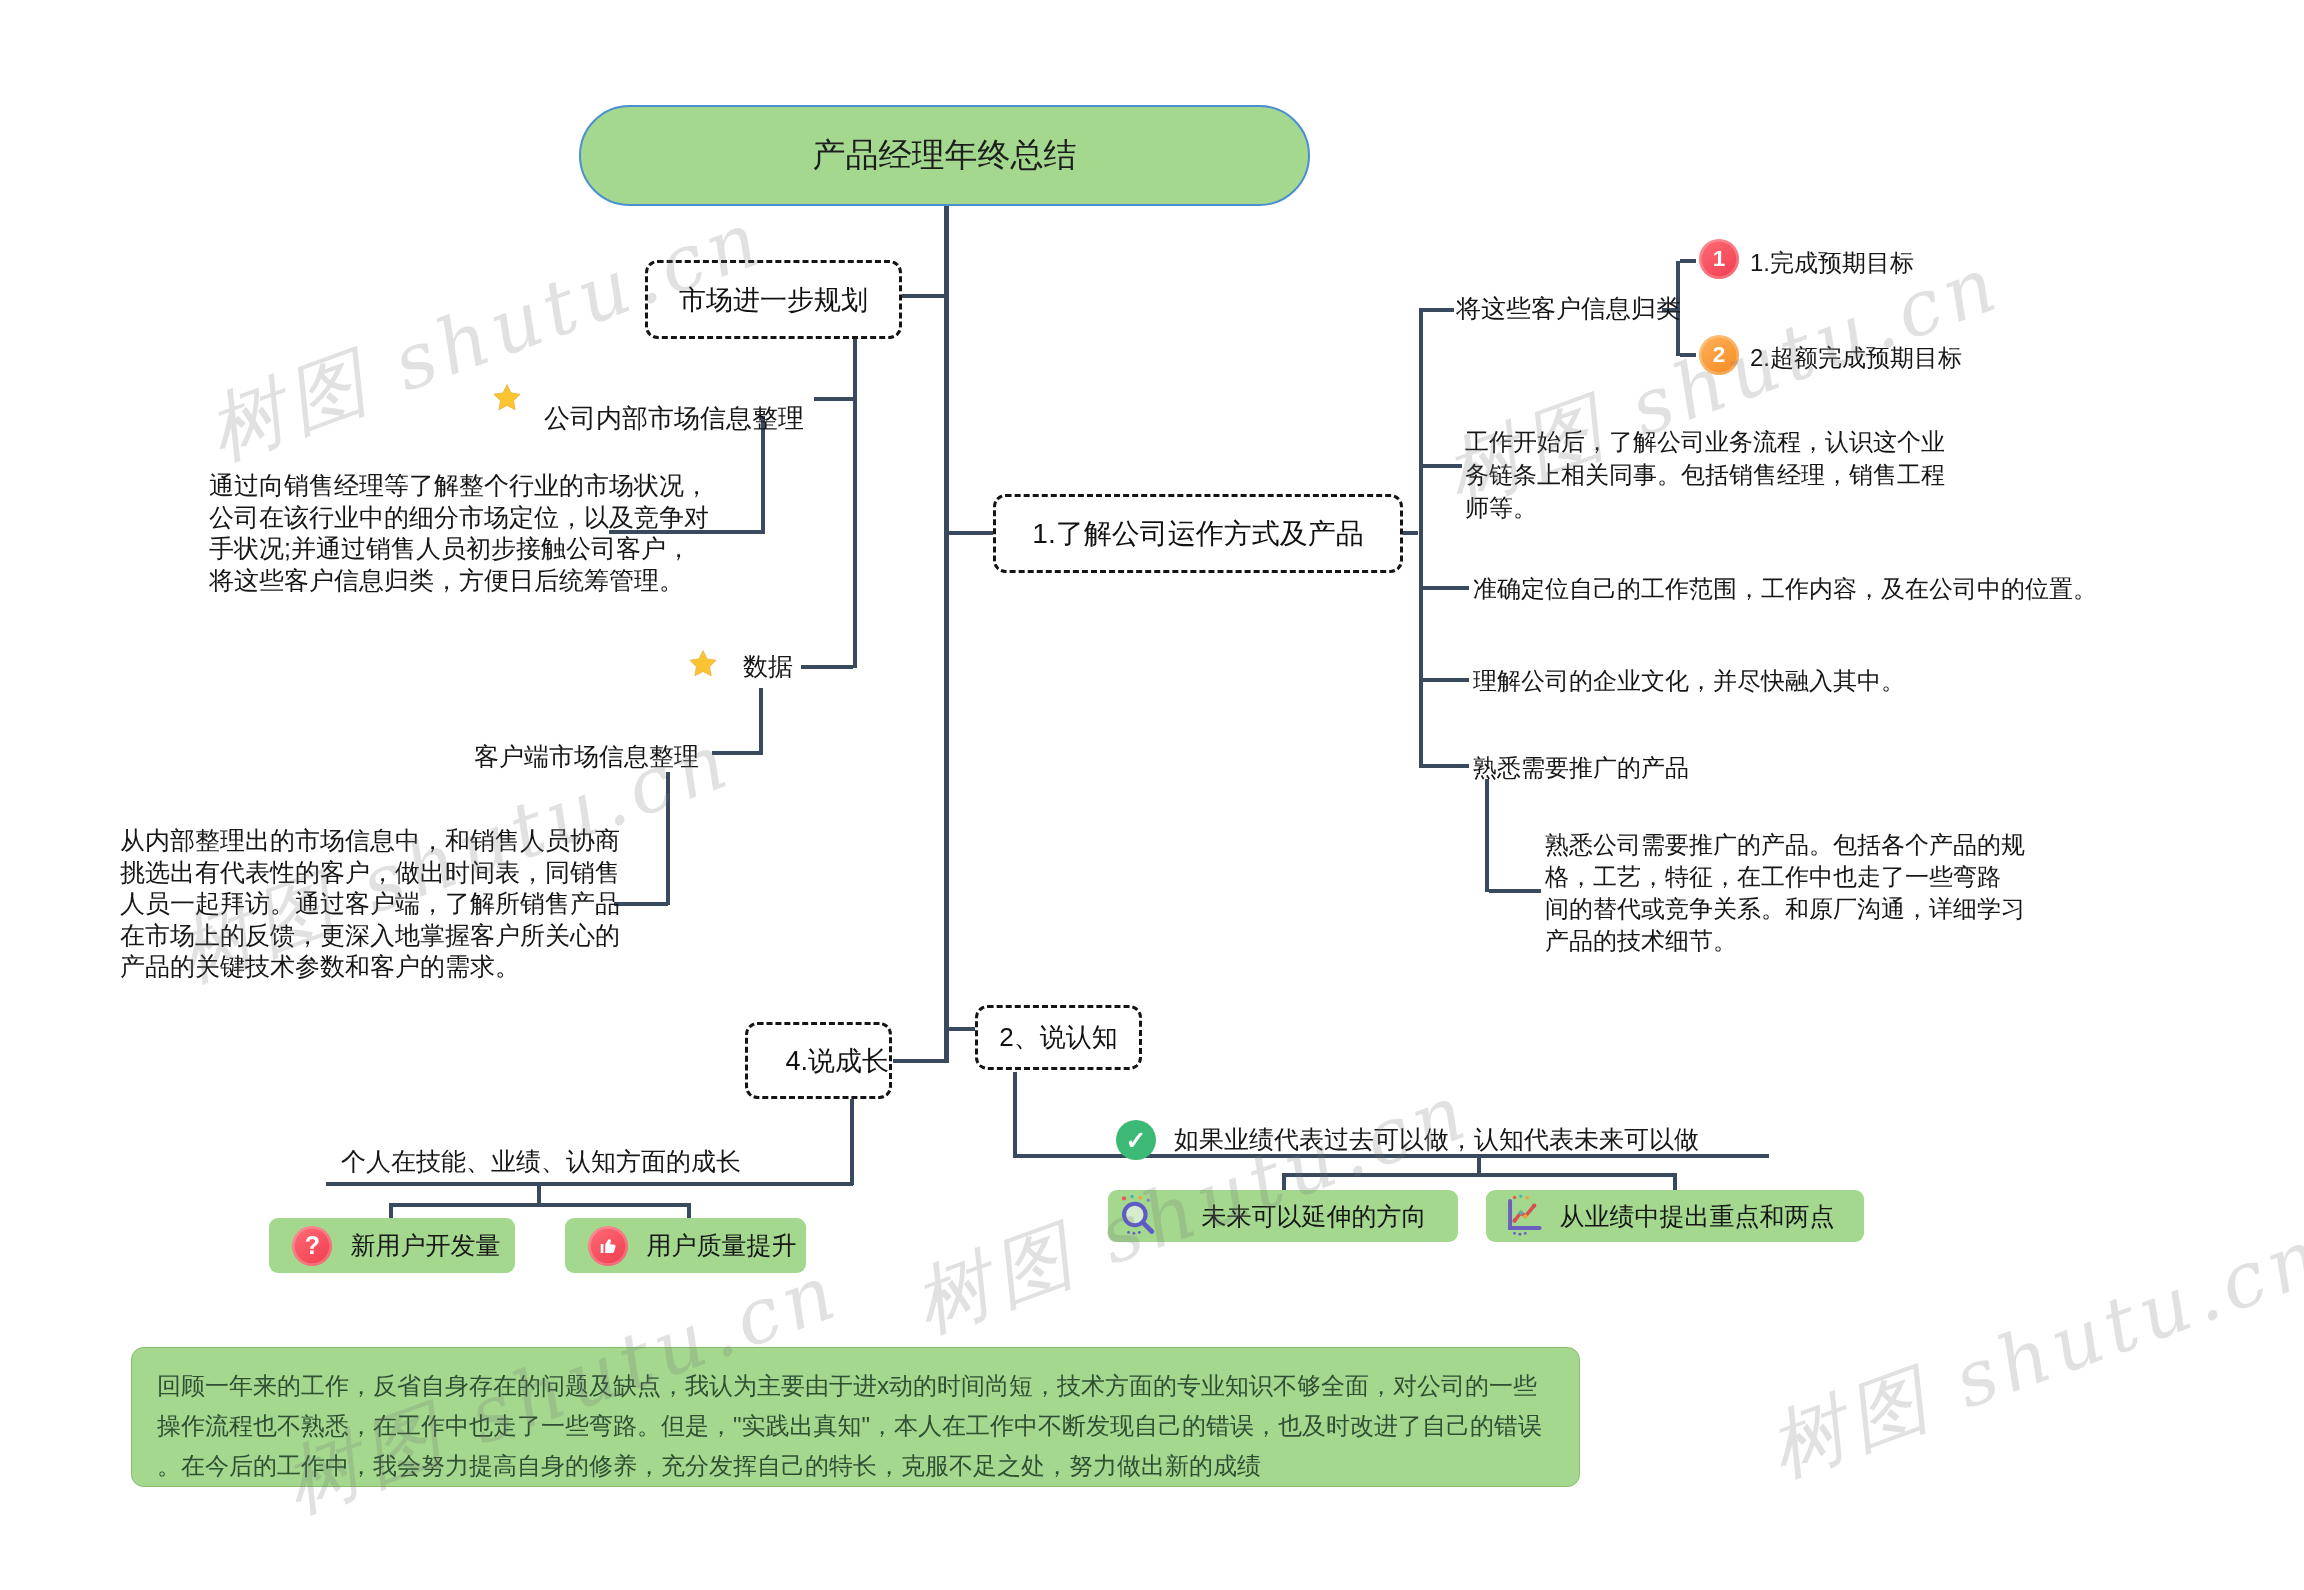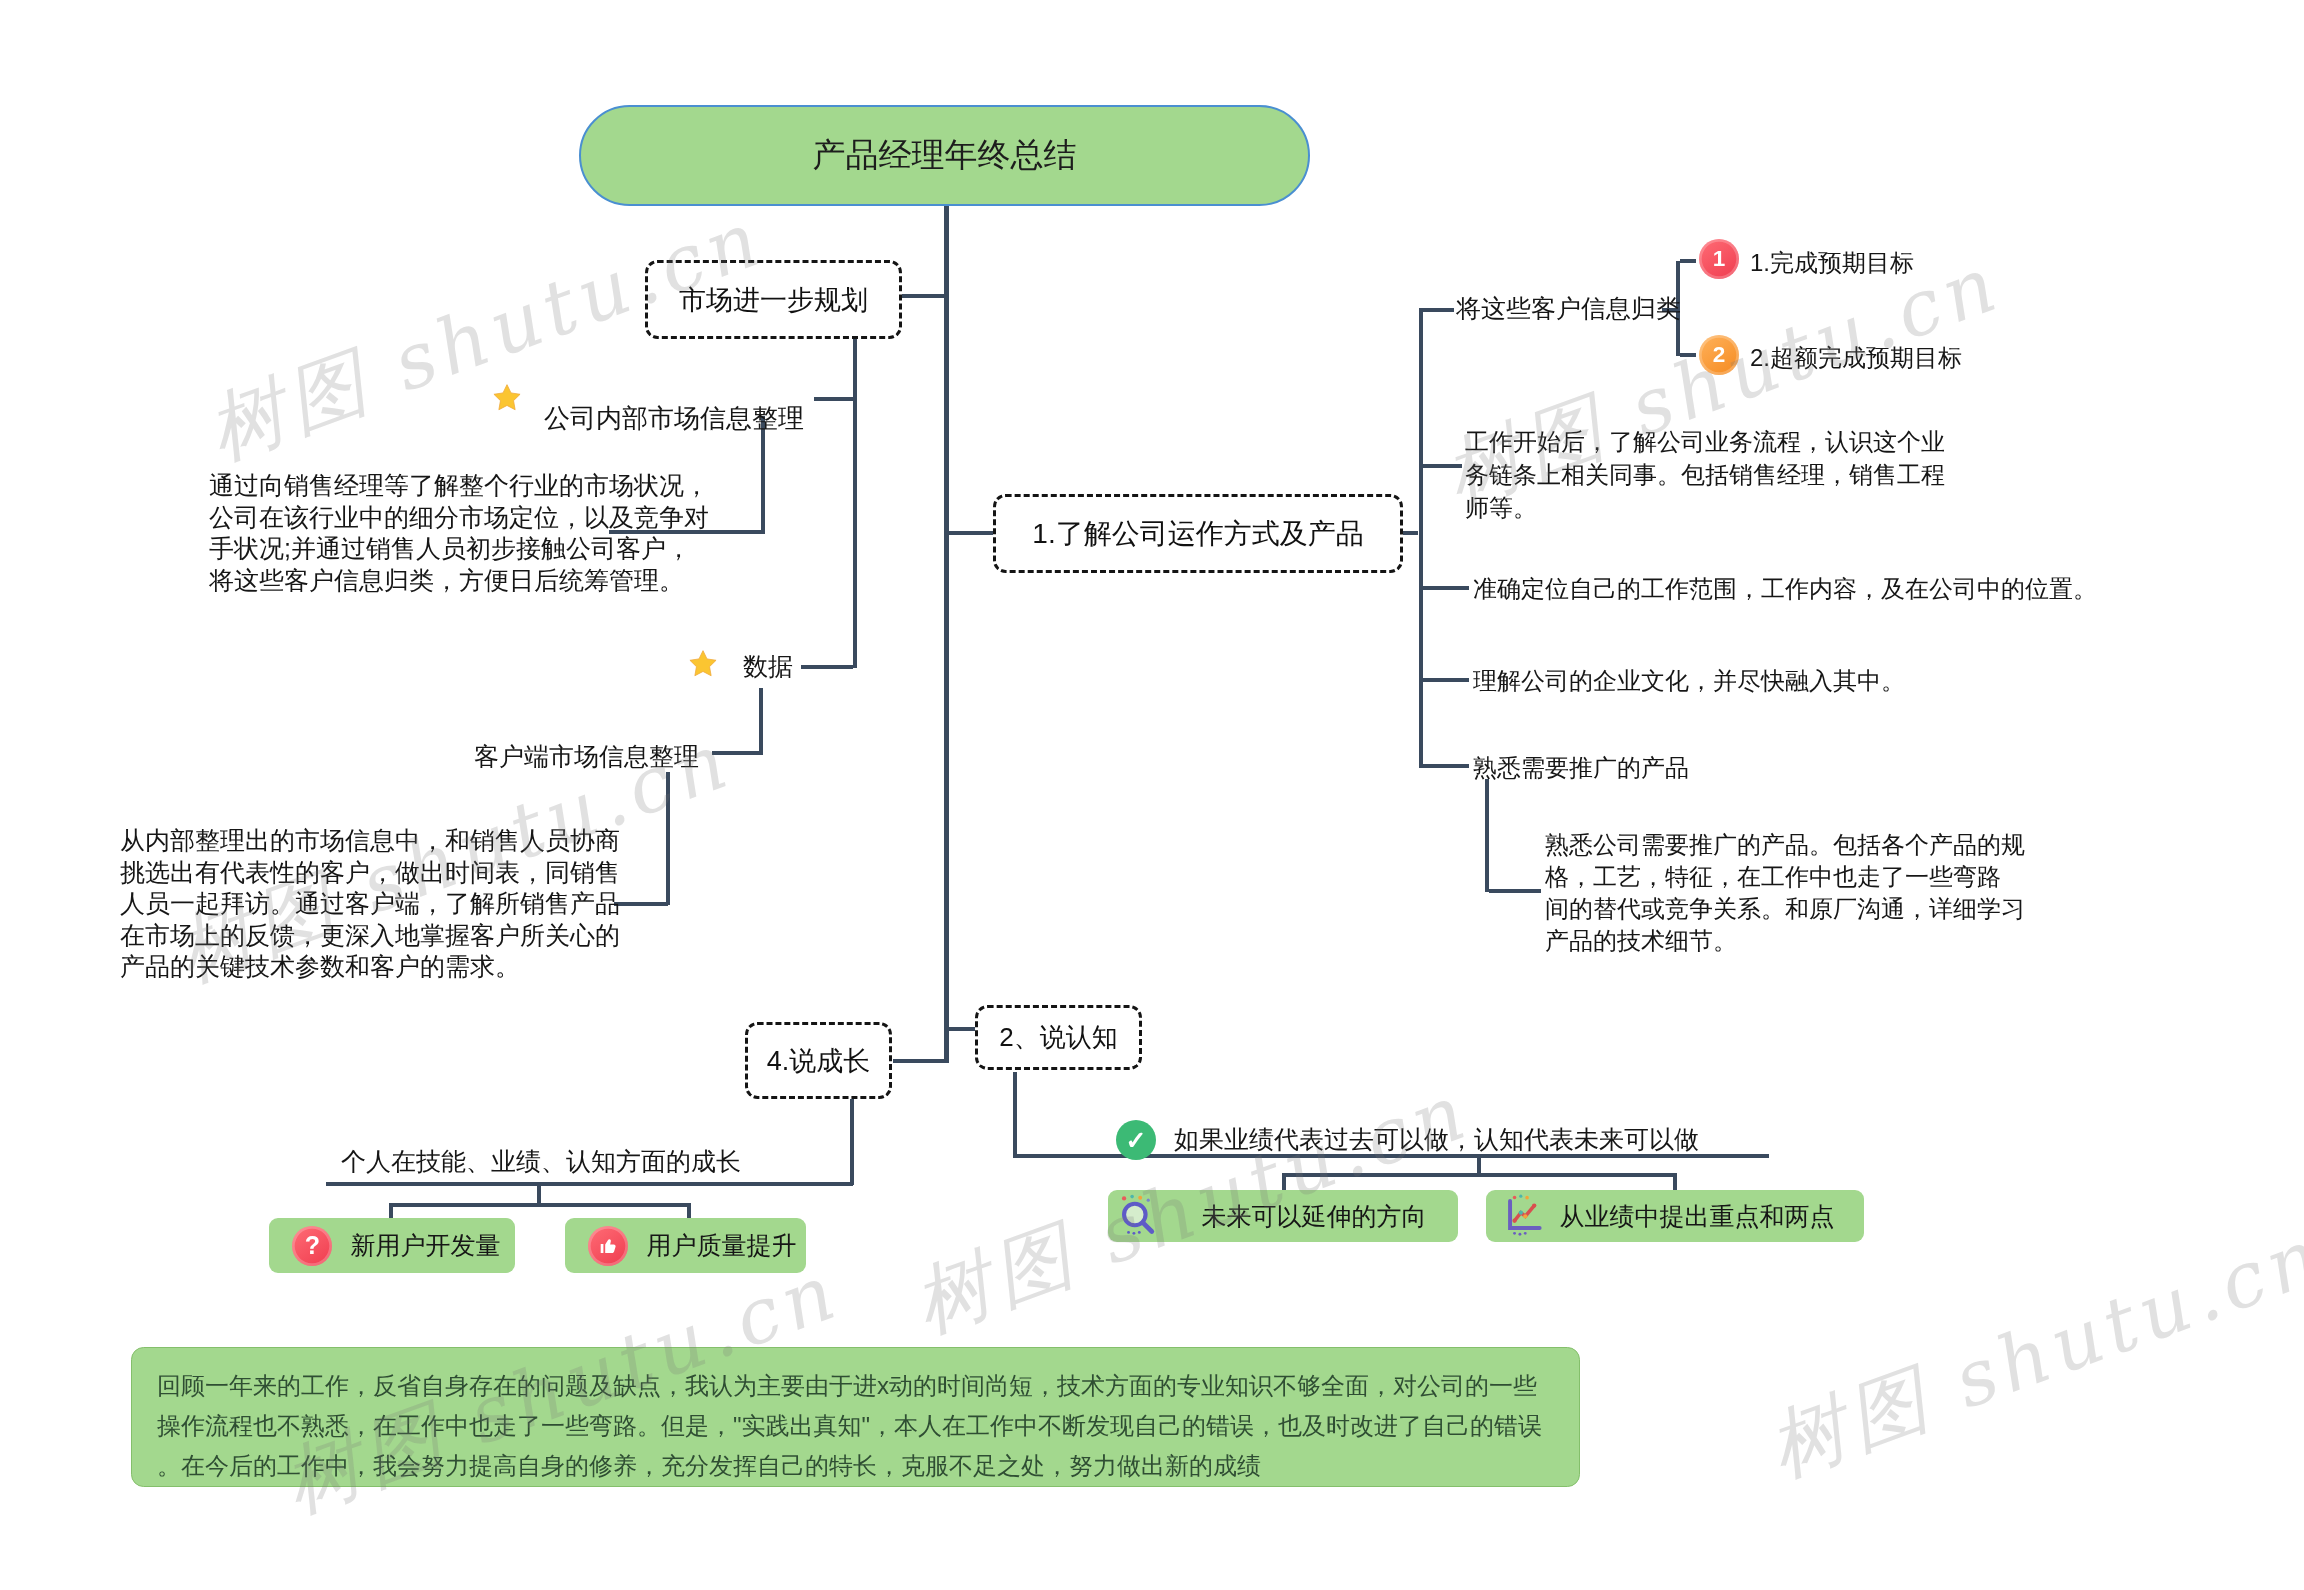--- a/index.html
+++ b/index.html
@@ -193,21 +193,21 @@
         <circle cx="13" cy="13" r="1.2" fill="#f2a33c"></circle>
           <circle cx="18" cy="7" r="1.2" fill="#d94f4f"></circle>
         <circle cx="7" cy="22.5" r="0.8" fill="#6b5fc0"></circle>
           <circle cx="10" cy="23" r="0.8" fill="#6b5fc0"></circle>
         <circle cx="13" cy="22.5" r="0.8" fill="#6b5fc0"></circle>
       </svg>
     </span>
     <span style="margin-left:14.4px;font-size:25px;">从业绩中提出重点和两点</span>
   </div>
 
-  <div class="dashed-node" style="left:745px;top:1022px;width:147px;height:77px;font-size:27px;">
+  <div class="dashed-node" style="left:745px;top:1022px;width:147px;height:77px;font-size:27px;justify-content:flex-end;">
     <span>4.说成长</span>
   </div>
 
   <span class="txt" style="left:341px;top:1145px;font-size:25px;">个人在技能、业绩、认知方面的成长</span>
 
   <div class="leaf" style="left:269px;top:1218px;width:246px;height:55px;padding-left:23.4px;">
     <div class="circ red-c" style="width:40px;height:40px;font-size:25px;">?</div>
     <span style="margin-left:18px;font-size:25px;">新用户开发量</span>
   </div>
 

